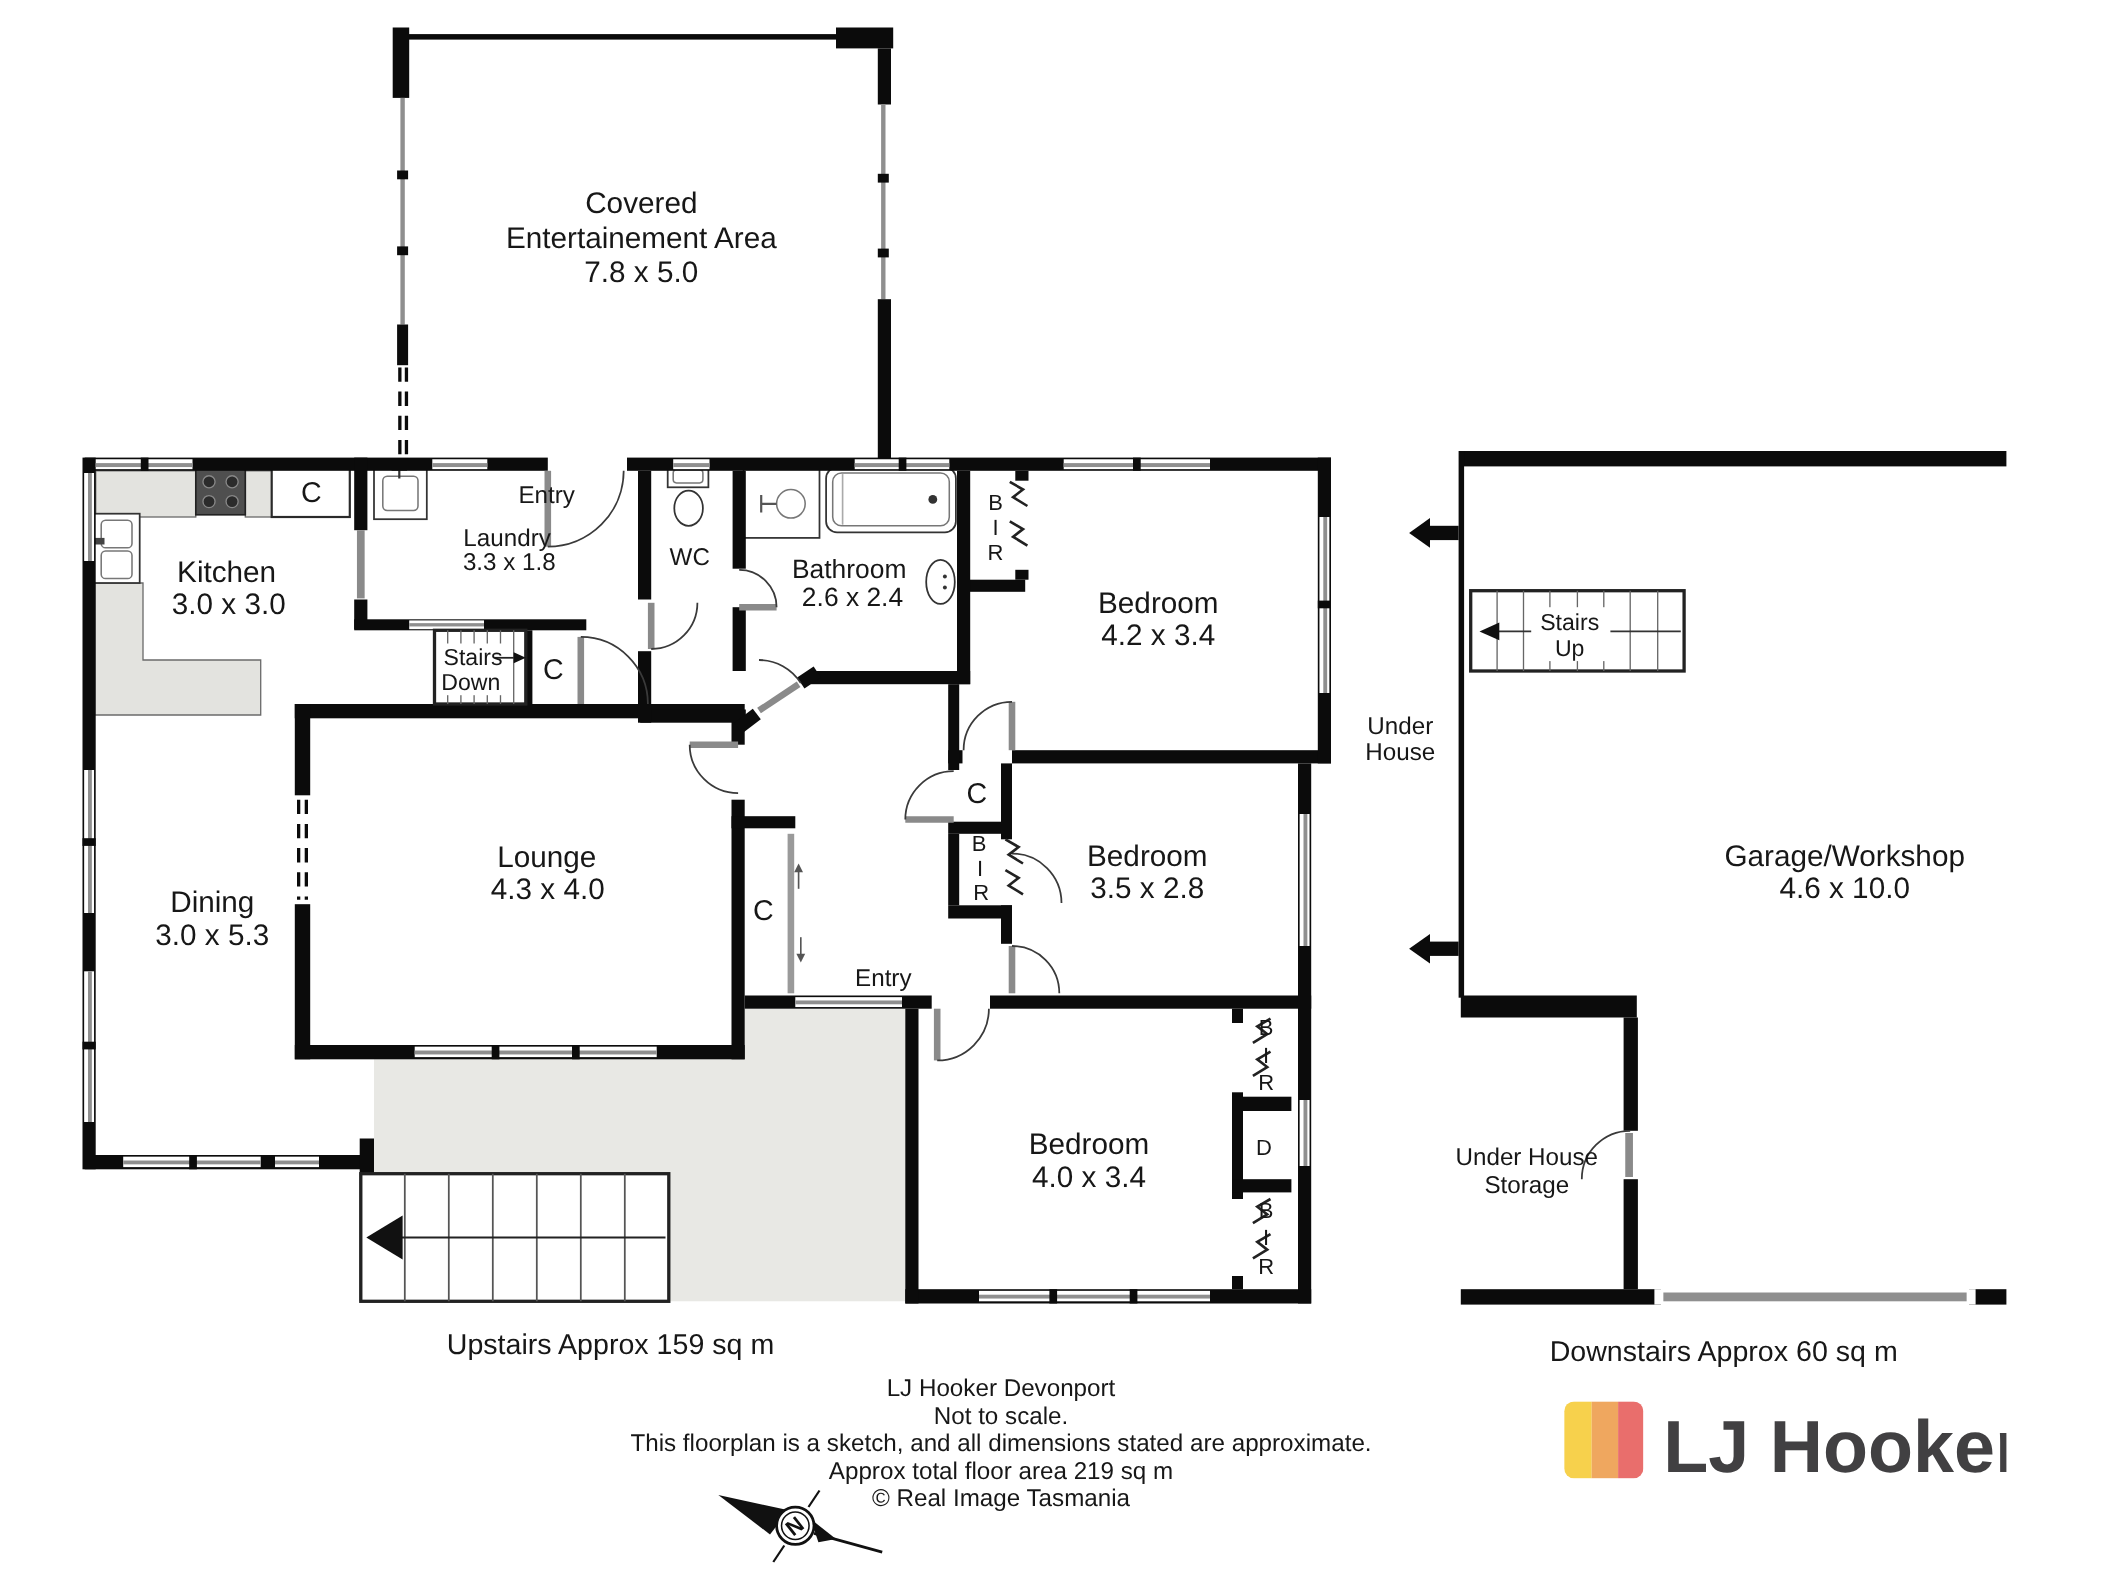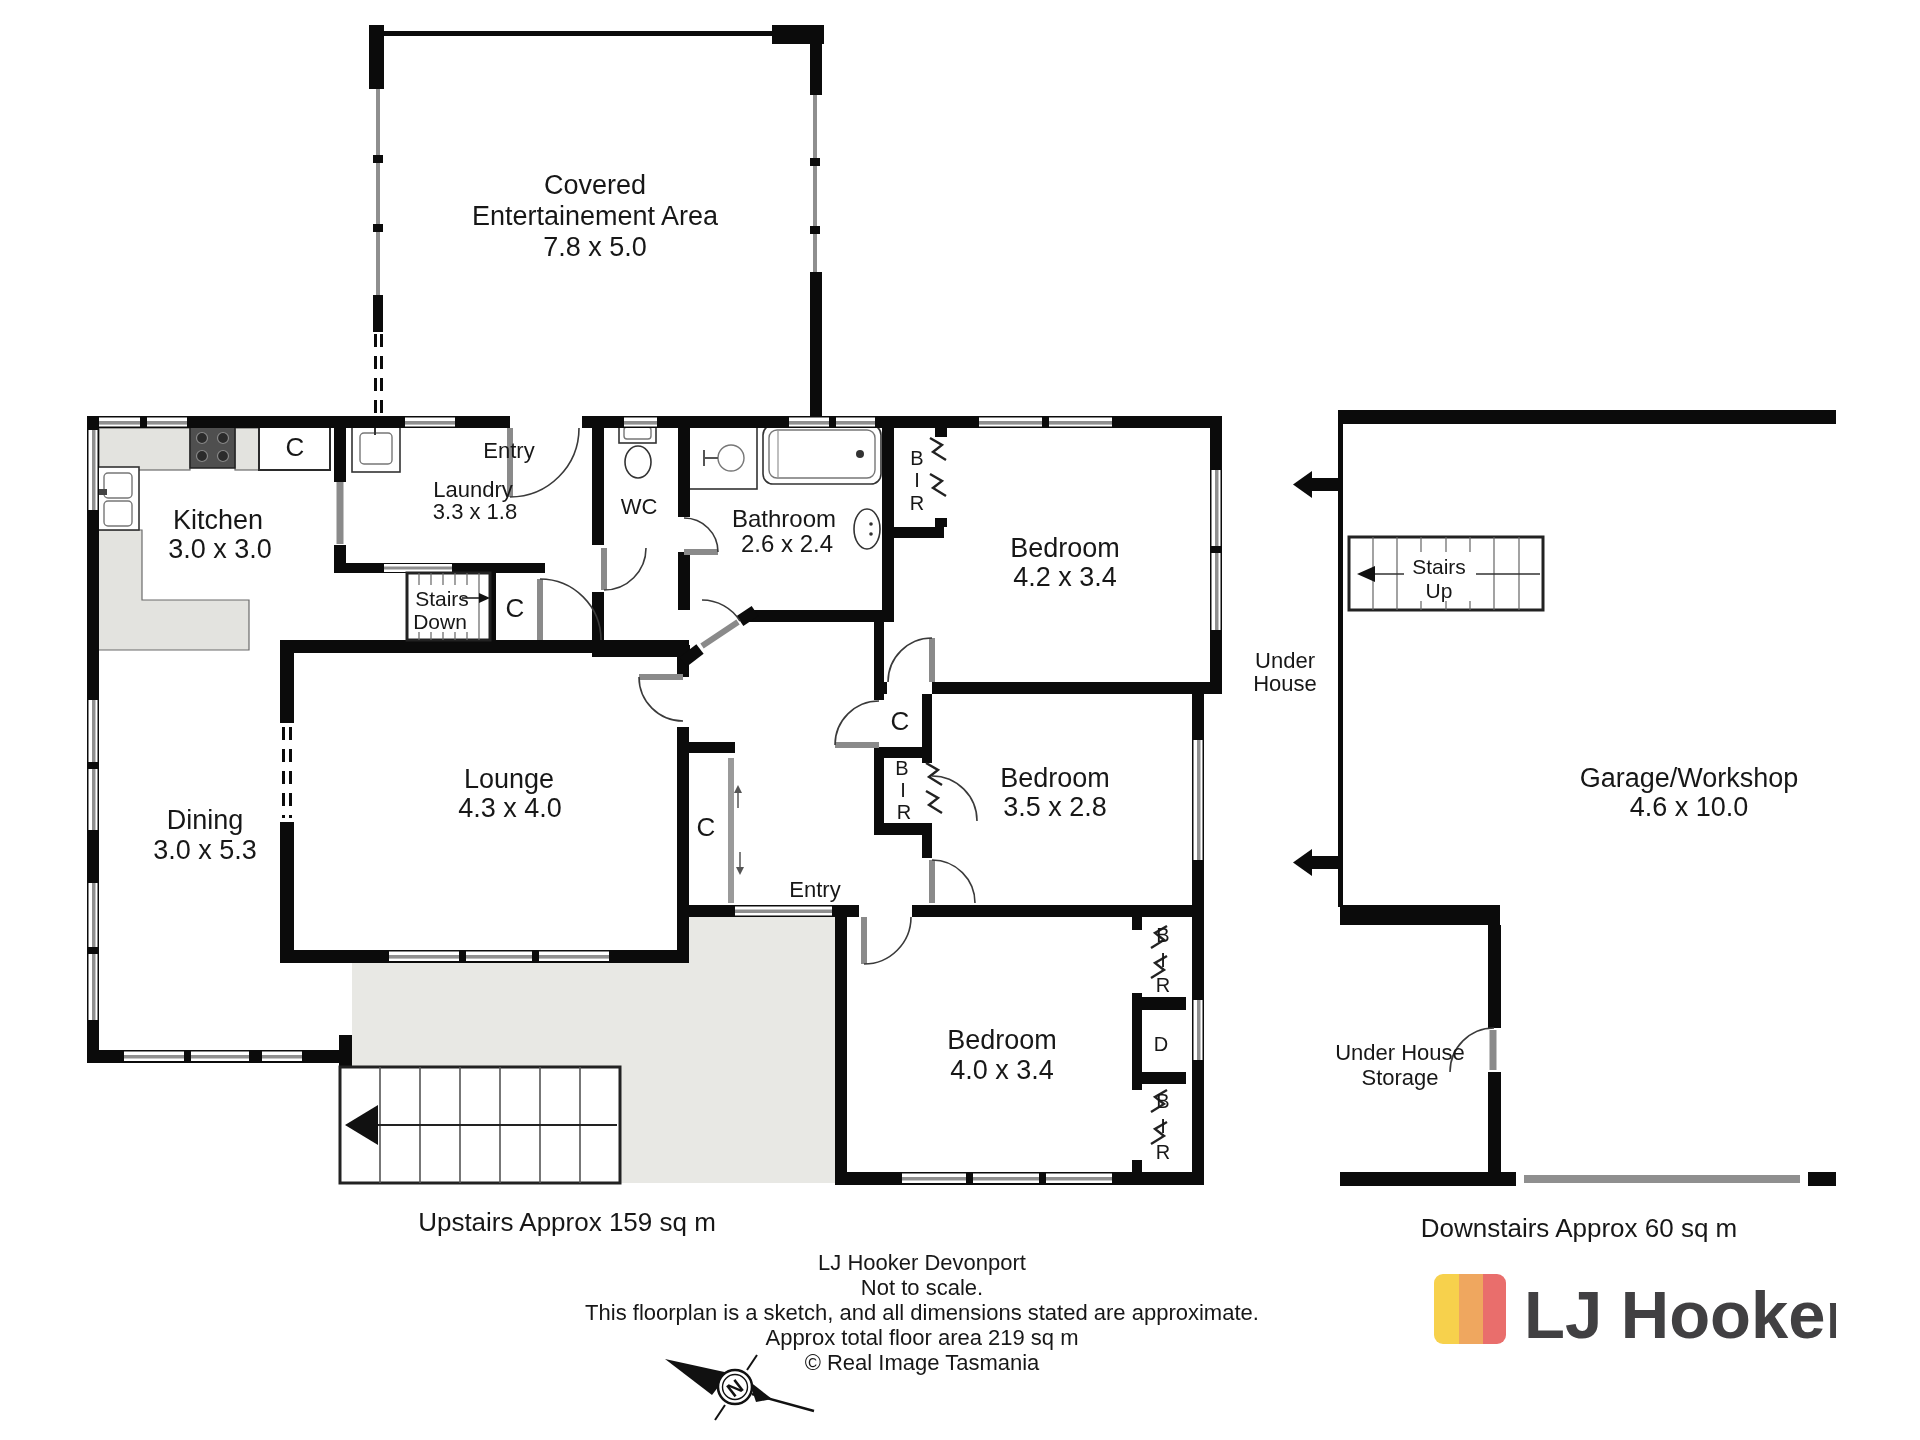--- a/index.html
+++ b/index.html
@@ -1,17 +1,17 @@
 <!DOCTYPE html>
 <html><head>
 <meta charset="utf-8">
 <title>Floorplan</title>
 <style>
   html,body{margin:0;padding:0;background:#ffffff;}
-  .page{position:relative;width:1824px;height:1440px;background:#ffffff;overflow:hidden;margin-left:12px;}
+  .page{position:relative;width:1824px;height:1440px;background:#ffffff;overflow:hidden;}
   svg{display:block;}
   .w{fill:#0b0b0b;}
   .winw{fill:#ffffff;}
   .wing{fill:#8f8f8f;}
   .post{fill:#0b0b0b;}
   .cnt{fill:#e3e3df;stroke:#6b6b6b;stroke-width:1.2;}
   .deck{fill:#e8e8e4;}
   .fix{fill:#ffffff;stroke:#333;stroke-width:1.6;}
   .fixthin{fill:none;stroke:#777;stroke-width:1.4;}
   .doorleaf{fill:#8a8a8a;}

